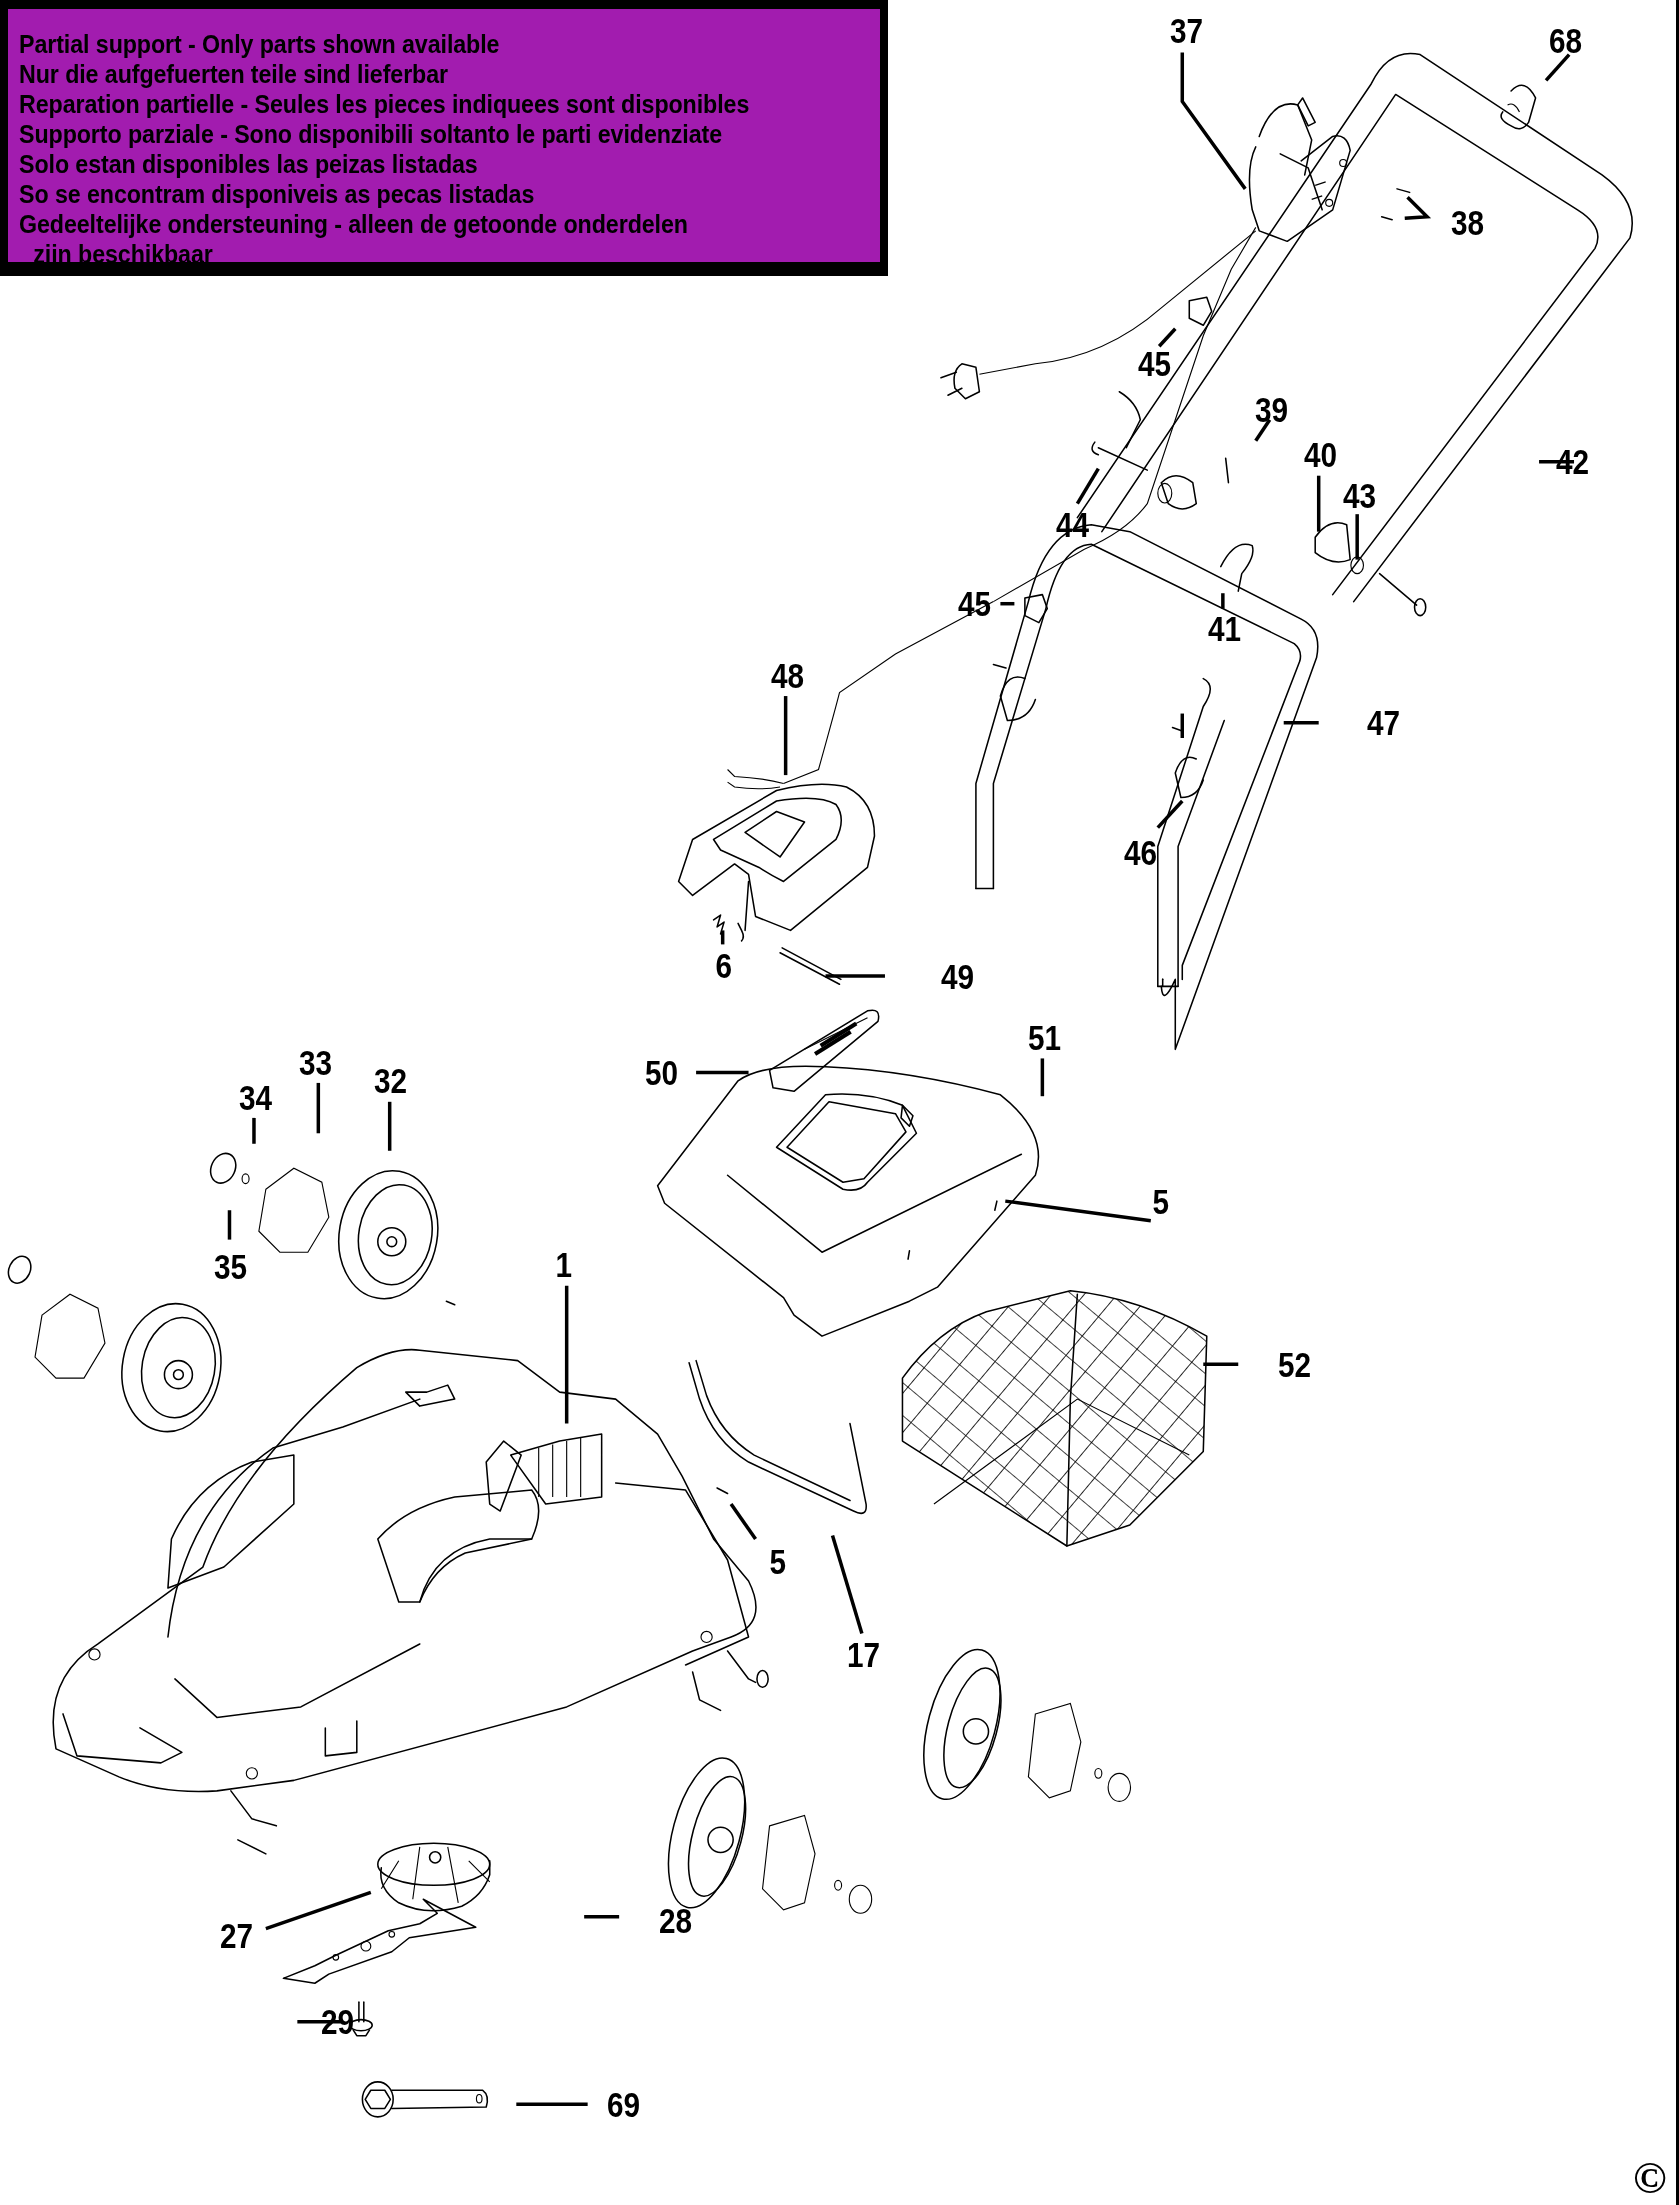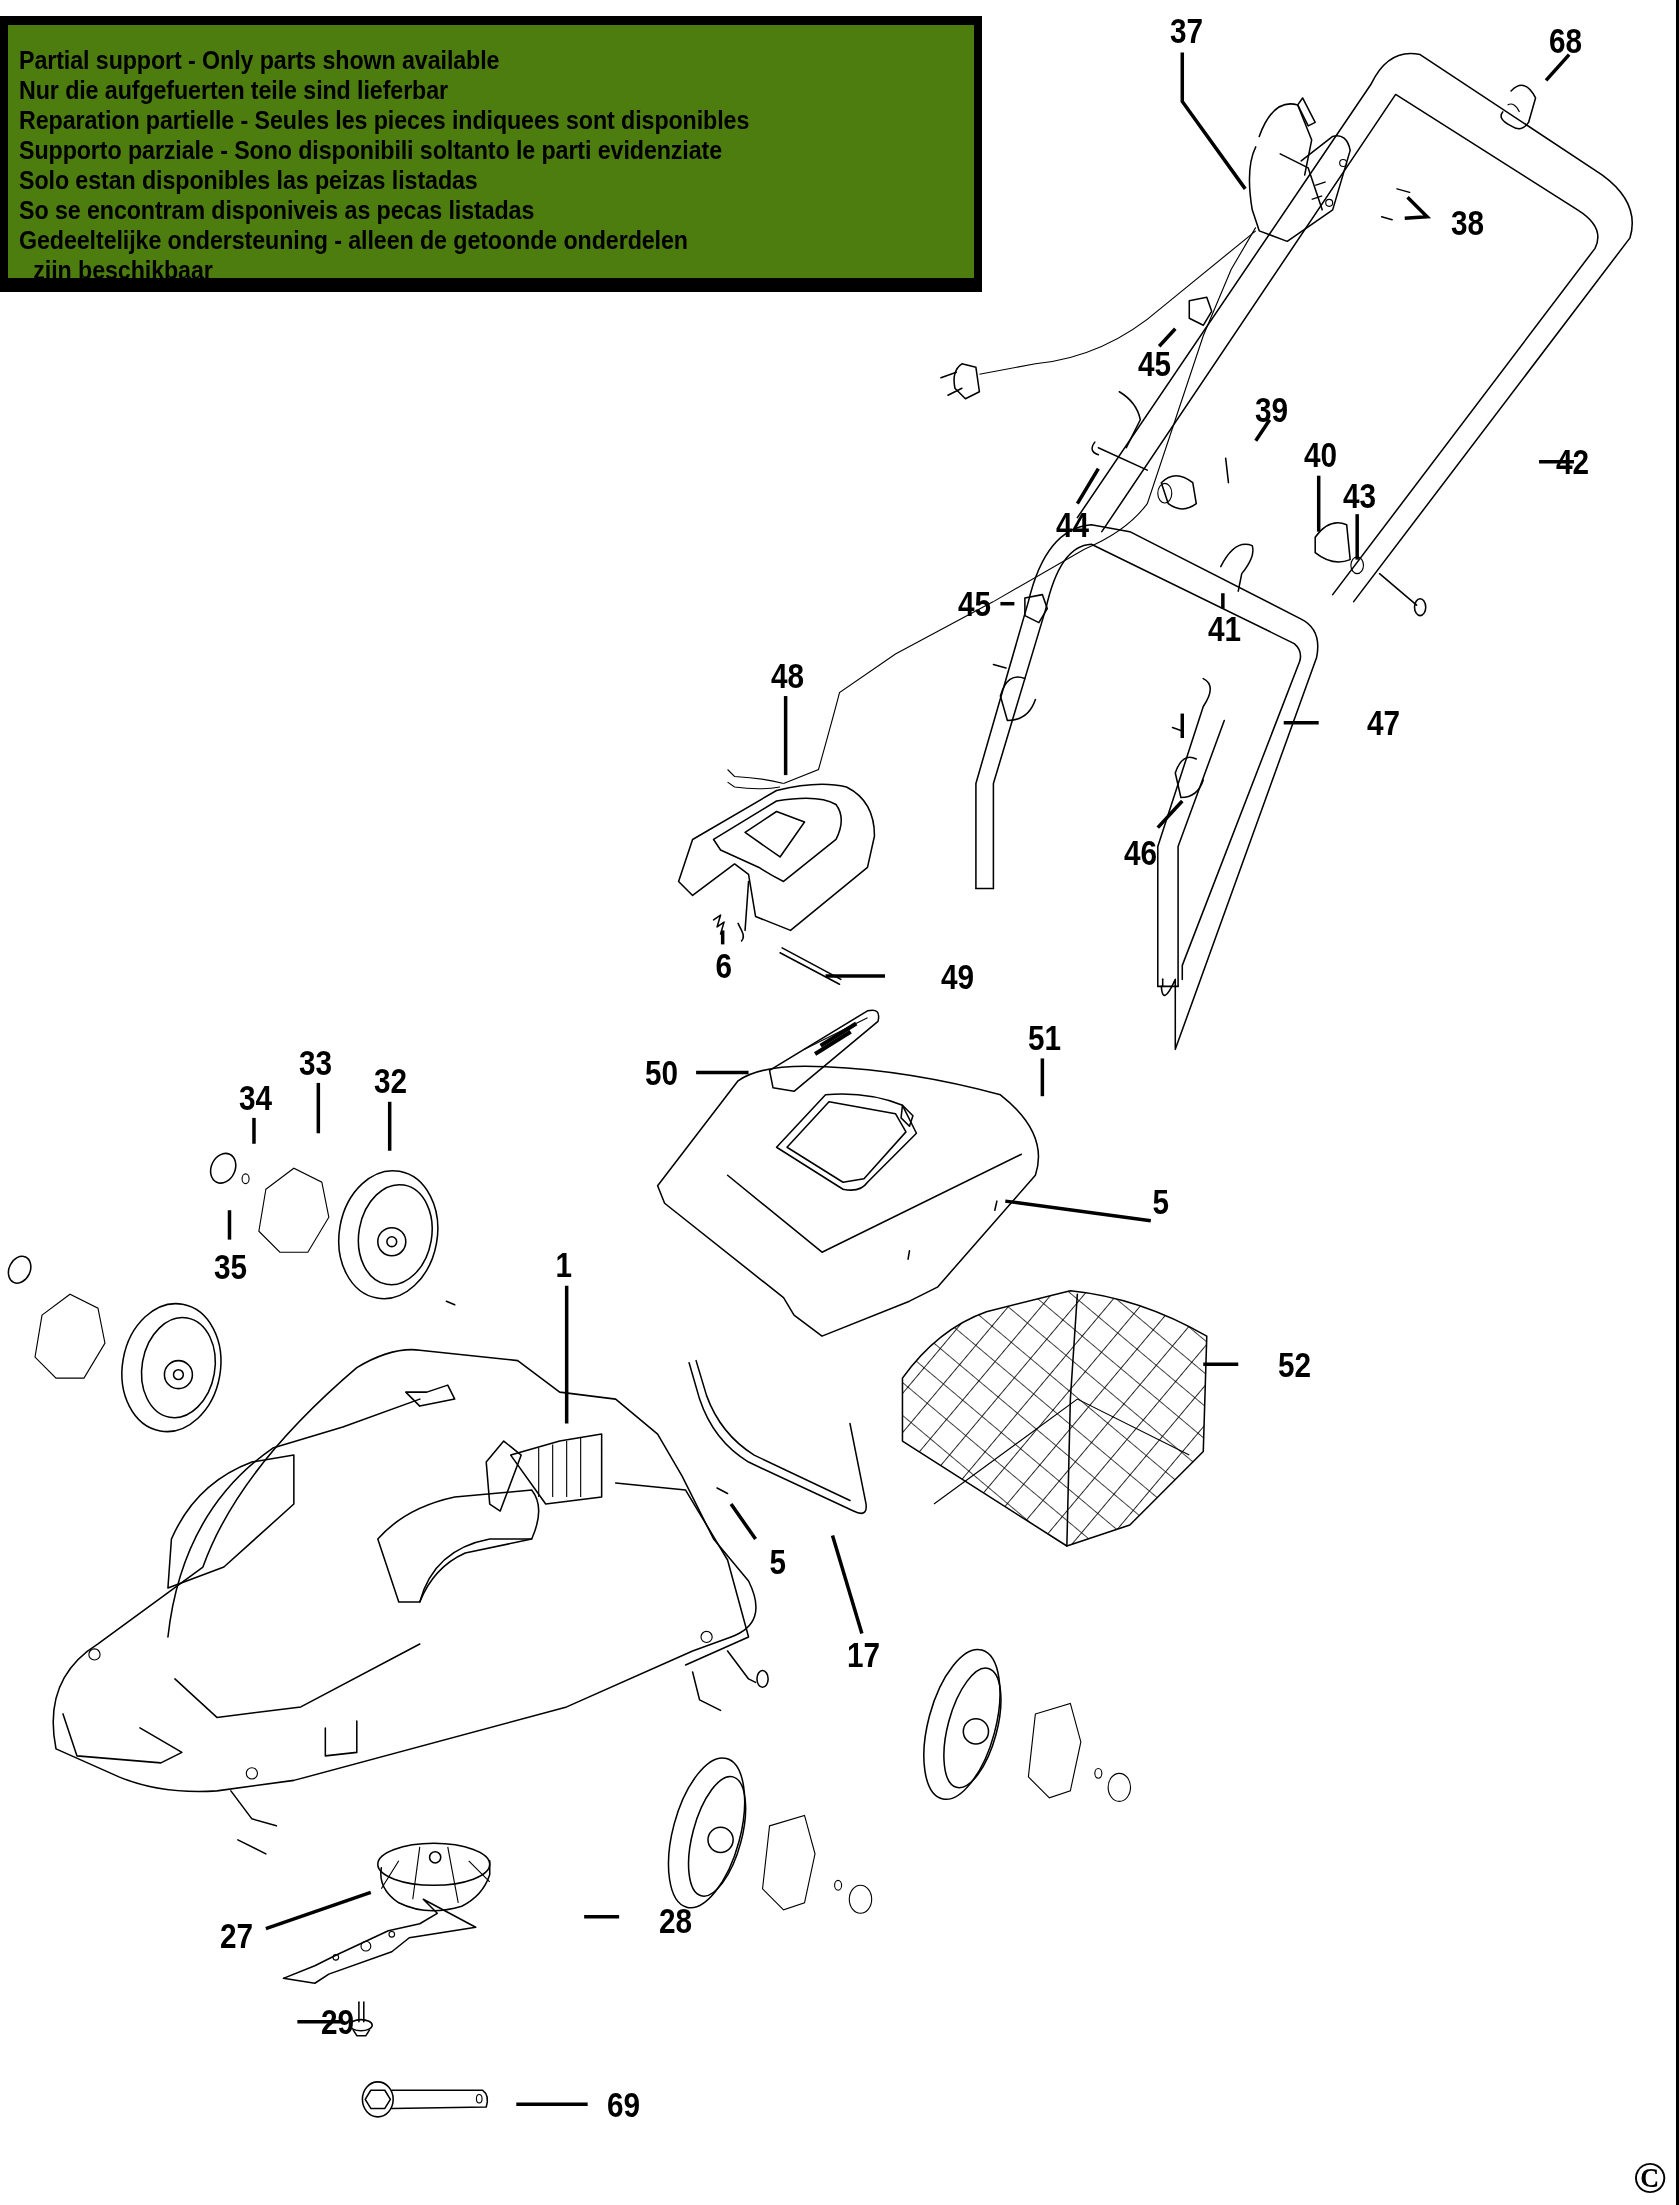--- a/index.html
+++ b/index.html
@@ -1,20 +1,20 @@
 <!DOCTYPE html>
 <html style="font-size:11.2px"><head>
 <meta charset="utf-8">
 <style>
   html, body { margin:0; padding:0; background:#ffffff; }
   body { width:1679px; height:2205px; position:relative; overflow:hidden;
          font-family:"Liberation Sans", sans-serif; }
-  #notice-box { position:absolute; left:0; top:16px; width:982px; height:276px;
+  #notice-box { position:absolute; left:0; top:0; width:888px; height:276px;
                 box-sizing:border-box; border:8.4px solid #000; border-top-width:9.8px;
-                border-bottom-width:14px; background:#4d7c0f; }
+                border-bottom-width:14px; background:#a21caf; }
   #notice-lines { position:absolute; left:11.2px; top:19.6px; }
   .notice-line { font-family:"Liberation Sans", sans-serif; font-weight:bold;
                  font-size:25px; line-height:30px; color:#000; white-space:nowrap;
                  transform:scaleX(0.93); transform-origin:left center; letter-spacing:-0.1px; }
   .notice-line.indent { padding-left:15.4px; }
   #diagram { position:absolute; left:0; top:0; width:1679px; height:2205px; }
   .callout { position:absolute; font-family:"Liberation Sans", sans-serif; font-weight:bold;
              font-size:35px; color:#000; line-height:1; transform:scaleX(0.85);
              transform-origin:center; white-space:nowrap; }
   #right-border { position:absolute; right:0; top:0; width:2.8px; height:2205px; background:#000; }

